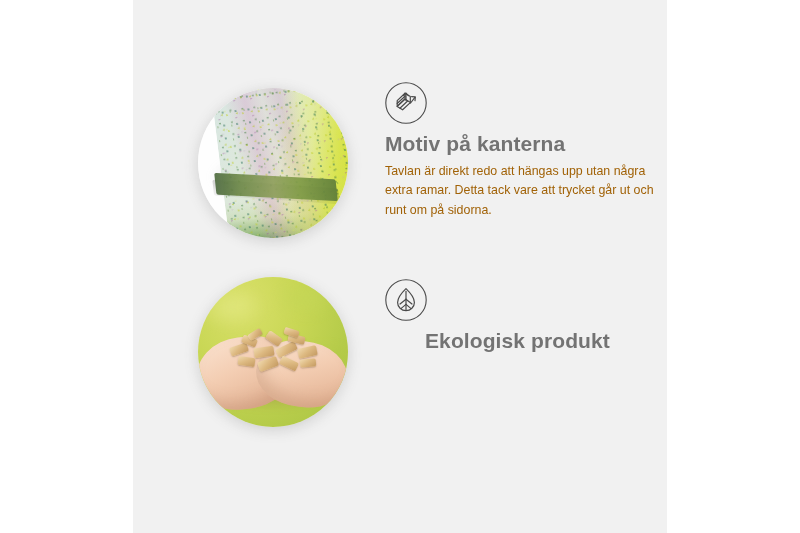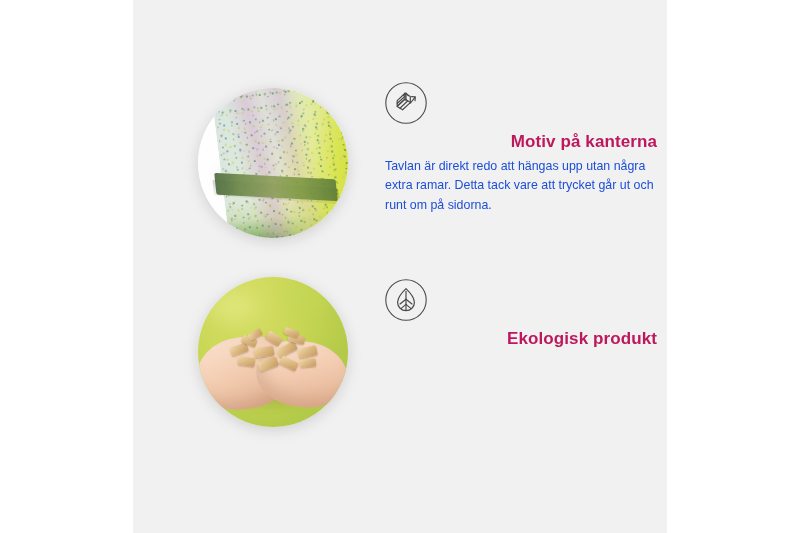--- a/index.html
+++ b/index.html
@@ -223,35 +223,34 @@
 
   
   .text-col {
     position: absolute;
     left: 252px;
     top: 56px;
     width: 272px;
   }
   .feature-title {
     margin: 0 0 5px 0;
-    font-size: 17px;
+    font-size: 21px;
     font-weight: 600;
-    color: #be185d;
+    color: #737373;
     letter-spacing: .1px;
     line-height: 1.25;
-    text-align: right;
   }
   .feature-desc {
     margin: 0;
     font-size: 12.4px;
     line-height: 1.55;
-    color: #1d4ed8;
-  }
-
-  #feature-block-2 .text-col { top: 64px; }
+    color: #a16207;
+  }
+
+  #feature-block-2 .text-col { top: 64px; margin-left: 40px; }
   #feature-block-2 .icon-circle { top: 15px; }
 </style>
 </head>
 <body>
 
 <div id="page">
 
   <div id="content-panel">
 
     <div class="feature-block" id="feature-block-1">

